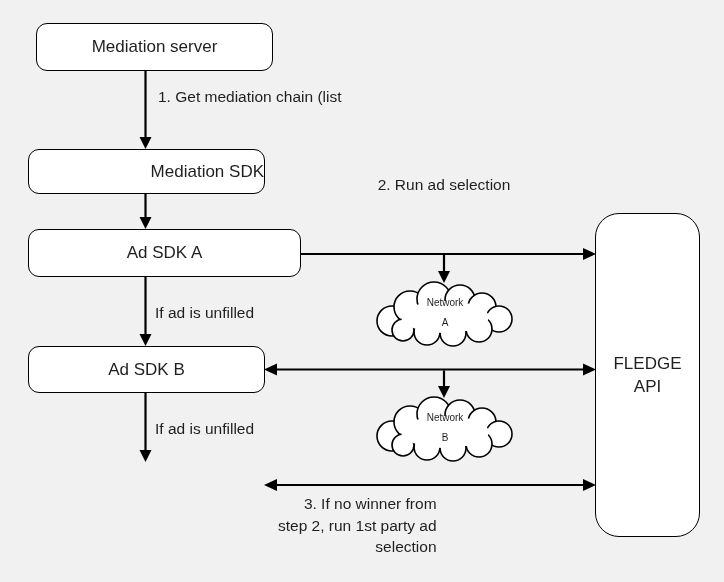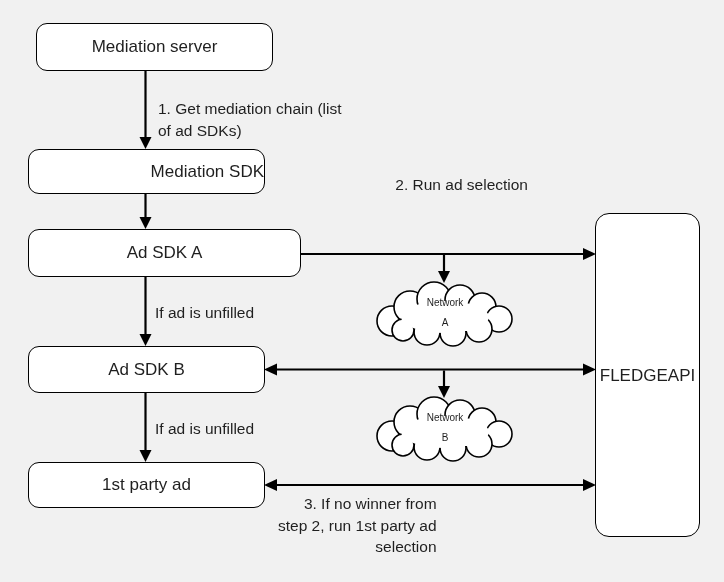--- a/index.html
+++ b/index.html
@@ -28,30 +28,30 @@
     font-size: 17px;
     line-height: 22px;
     text-align: center;
     box-sizing: border-box;
   }
   .node-mediation-server { left: 28px; top: 23px;  width: 237px; height: 48px; margin-left: 8px; }
   .node-mediation-sdk    { left: 28px; top: 149px; width: 237px; height: 45px; justify-content: flex-end; }
   .node-ad-sdk-a         { left: 28px; top: 229px; width: 273px; height: 48px; }
   .node-ad-sdk-b         { left: 28px; top: 346px; width: 237px; height: 47px; }
   .node-first-party-ad   { left: 28px; top: 462px; width: 237px; height: 46px; }
-  .node-fledge-api       { left: 595px; top: 213px; width: 105px; height: 324px; border-radius: 14px; flex-direction: row; }
+  .node-fledge-api       { left: 595px; top: 213px; width: 105px; height: 324px; border-radius: 24px; flex-direction: column; }
   .node-fledge-api span  { display: block; line-height: 23px; }
   .annotation {
     position: absolute;
     font-size: 15.5px;
     line-height: 21.5px;
     white-space: nowrap;
   }
-  .ann-step1     { left: 158px; top: 86px; margin-top: 12px; }
-  .ann-step2     { left: 360px; top: 174px; width: 168px; text-align: right; }
+  .ann-step1     { left: 158px; top: 86px; }
+  .ann-step2     { left: 360px; top: 174px; width: 168px; text-align: center; }
   .ann-unfilled-a{ left: 155px; top: 302px; }
   .ann-unfilled-b{ left: 155px; top: 418px; }
   .ann-step3     { left: 278px; top: 493px; text-align: right; }
   .cloud-wrap { position: absolute; width: 146px; height: 66px; }
   .cloud-a { left: 372px; top: 281px; }
   .cloud-b { left: 372px; top: 396px; }
   .cloud-label {
     position: absolute;
     left: 0; top: 12px;
     width: 100%;
@@ -129,23 +129,20 @@
   </div>
 
   <div class="node node-ad-sdk-a">
     <span>Ad SDK A</span>
   </div>
 
   <div class="node node-ad-sdk-b">
     <span>Ad SDK B</span>
   </div>
 
-  <div class="node node-first-party-ad">
-    <span>1st party ad</span>
-  </div>
 
   <div class="node node-fledge-api">
     <span>FLEDGE</span>
     <span>API</span>
   </div>
 
   <div class="cloud-wrap cloud-a">
     <svg width="146" height="66" viewBox="0 0 146 66">
       <circle class="cloud-bump" cx="20" cy="40" r="15"></circle>
       <circle class="cloud-bump" cx="38" cy="26" r="16"></circle>
@@ -180,21 +177,20 @@
       <ellipse class="cloud-core" cx="73" cy="36" rx="44" ry="16"></ellipse>
     </svg>
     <div class="cloud-label">
       <div>Network</div>
       <div>B</div>
     </div>
   </div>
 
   <div class="annotation ann-step1">
     <div>1. Get mediation chain (list</div>
-    <div>of ad SDKs)</div>
   </div>
 
   <div class="annotation ann-step2">
     <div>2. Run ad selection</div>
   </div>
 
   <div class="annotation ann-unfilled-a">If ad is unfilled</div>
 
   <div class="annotation ann-unfilled-b">If ad is unfilled</div>
 

